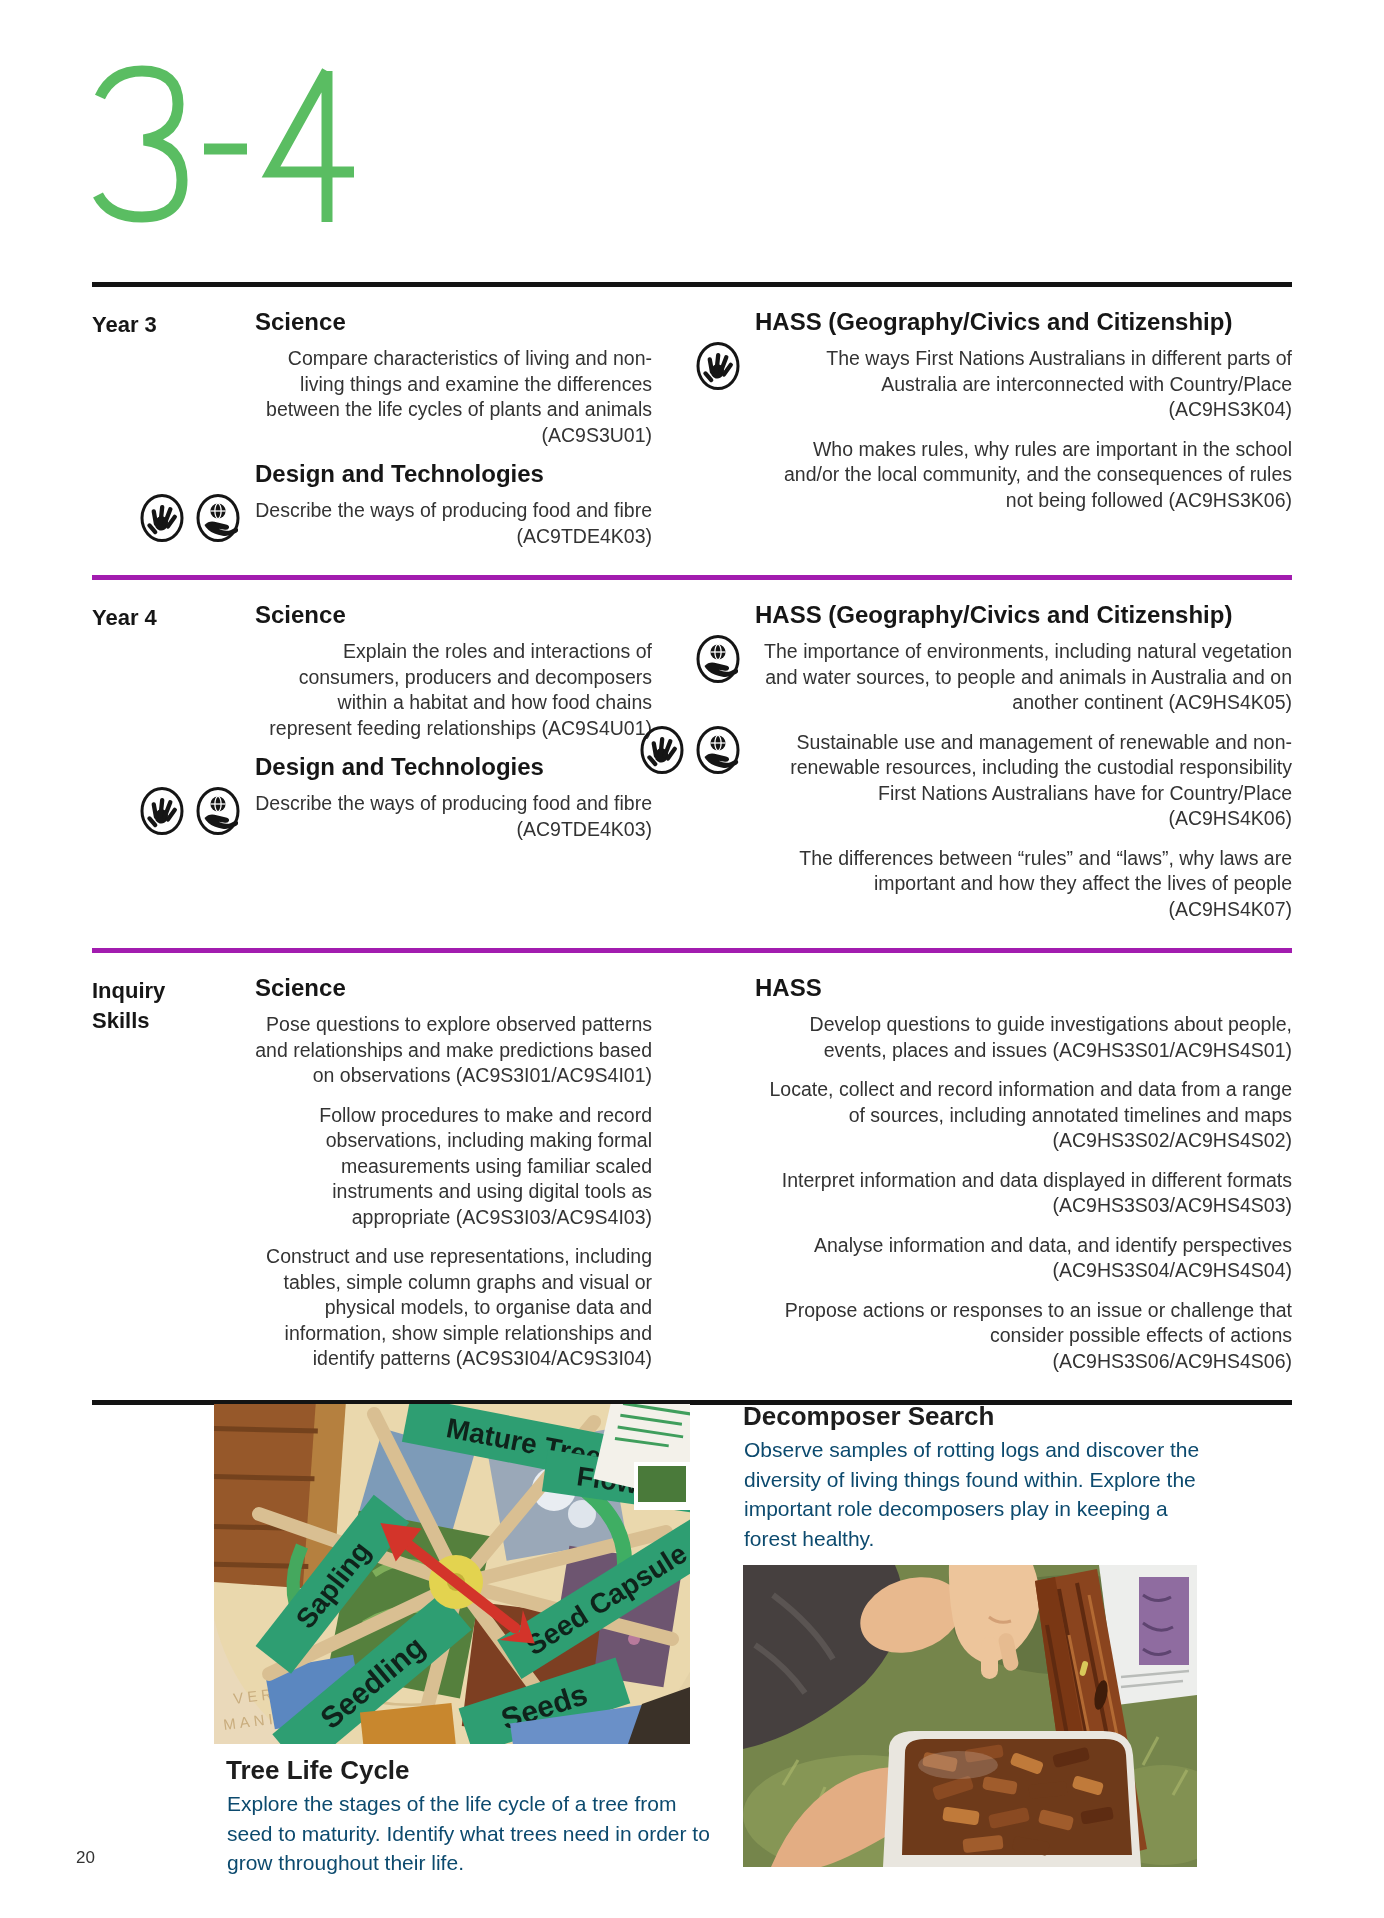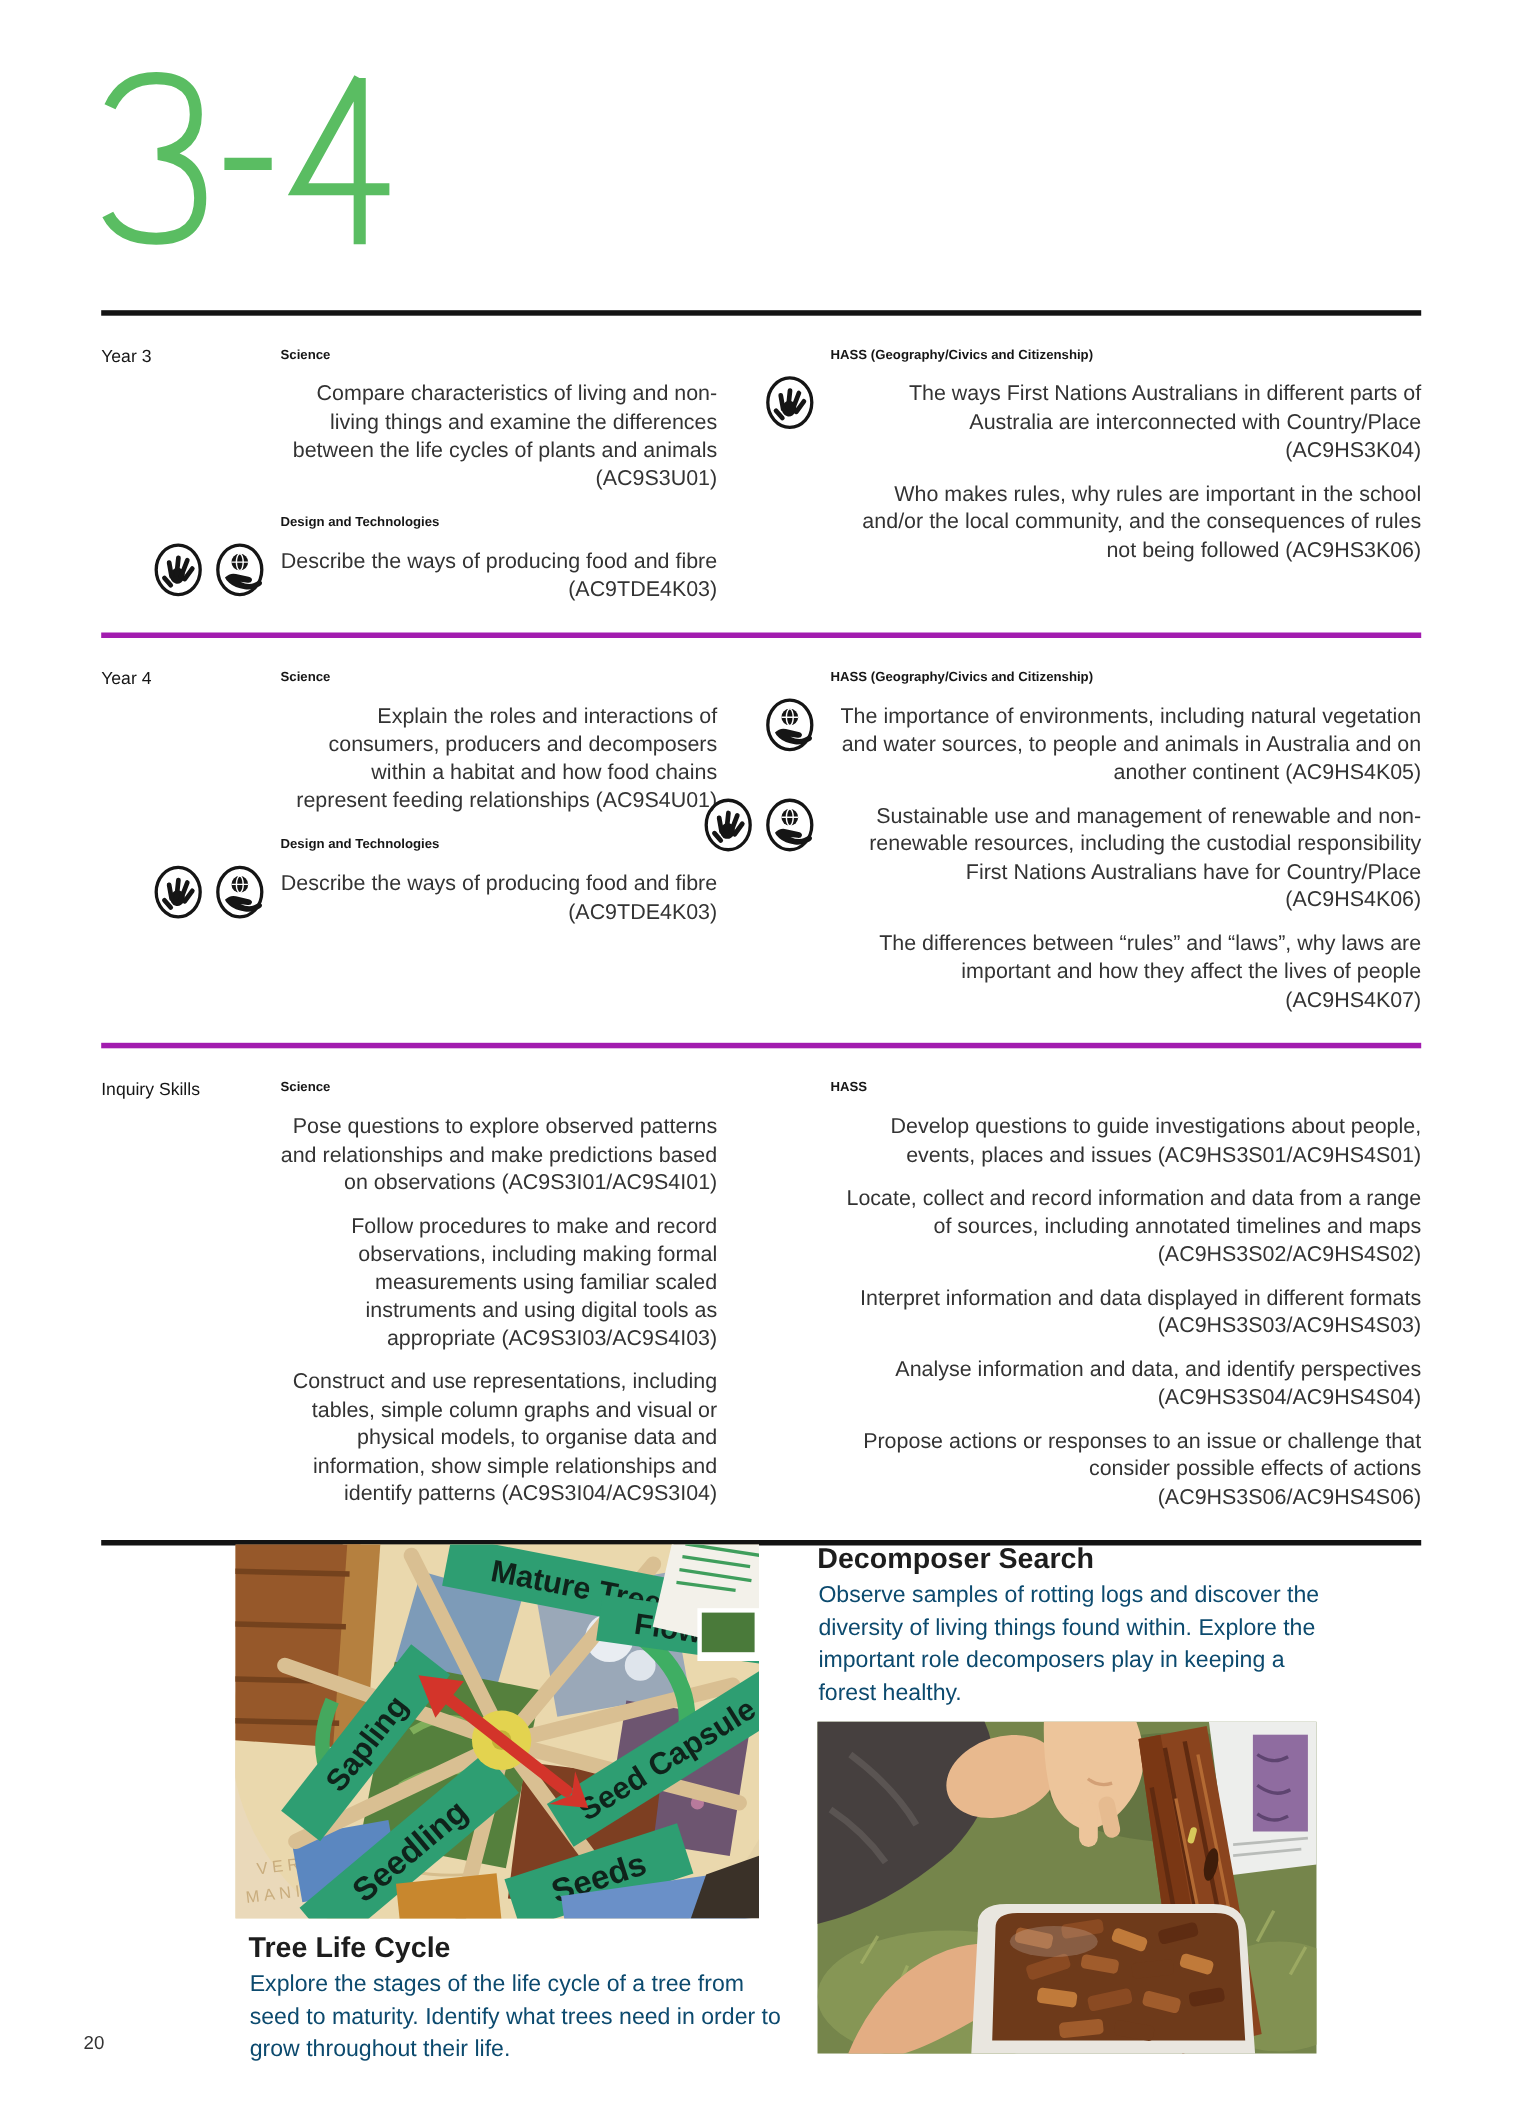--- a/index.html
+++ b/index.html
@@ -8,24 +8,24 @@
   .sr{position:absolute;width:1px;height:1px;overflow:hidden;clip:rect(0 0 0 0);white-space:nowrap;}
 
   
   .level-mark{position:absolute;left:84px;top:64px;width:290px;height:165px;}
   .level-svg{display:block;width:100%;height:100%;}
 
   
   .grid-wrap{position:relative;margin:282px 92px 0 92px;border-top:5px solid #131313;border-bottom:5px solid #131313;}
   .row-group{display:grid;grid-template-columns:163px 500px 1fr;padding:21px 0 26px;}
   .row-group + .row-group{border-top:5px solid #a21caf;}
-  .col-label h2{font-size:16px;line-height:30px;font-weight:normal;color:#161616;margin:2px 0 0 0;width:95px;}
+  .col-label h2{font-size:22px;line-height:30px;font-weight:bold;color:#161616;margin:2px 0 0 0;width:95px;}
   .col{position:relative;}
   .col.sci{padding-right:103px;}
-  .col h3{font-size:12px;line-height:24px;font-weight:bold;color:#161616;margin:2px 0 12px 0;}
+  .col h3{font-size:24px;line-height:24px;font-weight:bold;color:#161616;margin:2px 0 12px 0;}
   .col .para{position:relative;margin:0 0 14px 0;text-align:right;}
   .col .para:last-child{margin-bottom:0;}
   .col .para p{margin:0;font-size:19.5px;line-height:25.5px;color:#333;}
   .col h3 + .para{margin-top:0;}
   .icon-slot{position:absolute;right:calc(100% + 14px);top:-5px;display:flex;gap:10px;}
   .ci{width:46px;height:50px;flex:0 0 auto;}
 
   
   .bottom{position:absolute;left:0;top:1404px;width:1384px;height:514px;}
   .photo{position:absolute;display:block;}

